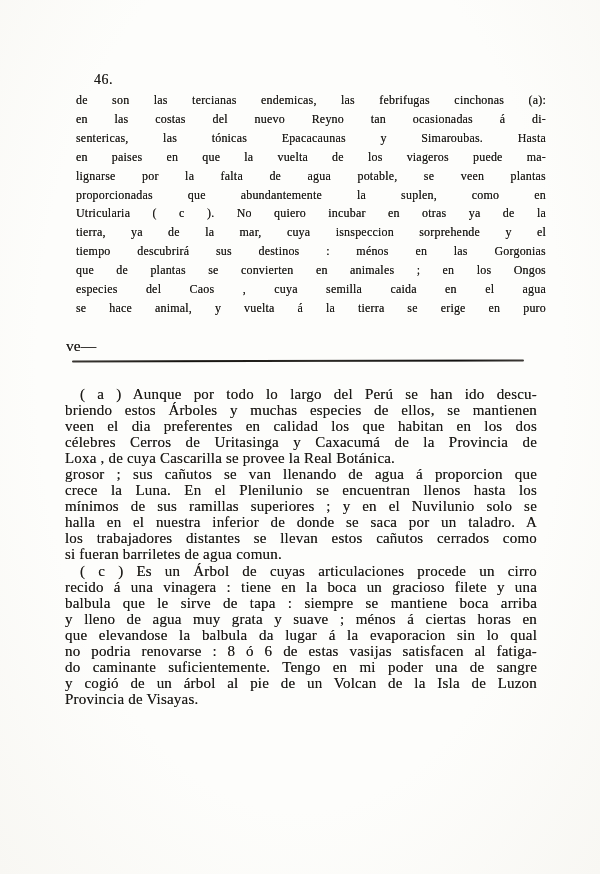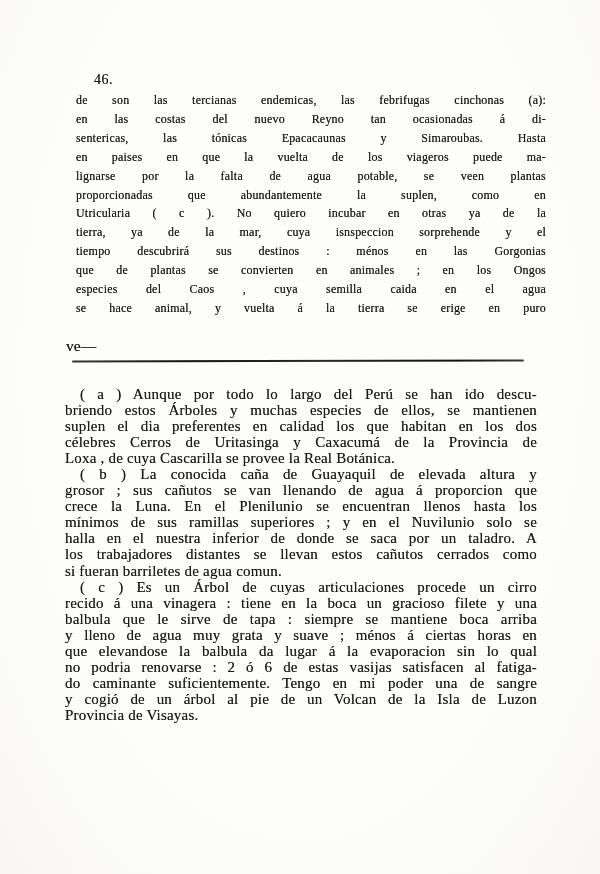--- a/index.html
+++ b/index.html
@@ -102,39 +102,38 @@
     </div>
 
   <div class="catchword-line">ve—</div>
 
   <div class="rule"></div>
 
   <div class="footnotes">
     <div>
         <div class="tline indent">( a )  Aunque por todo lo largo del Perú se han ido descu-</div>
         <div class="tline">briendo estos Árboles y muchas especies de ellos, se mantienen</div>
-        <div class="tline">suplen el dia preferentes en calidad los que habitan en los dos</div>
+        <div class="tline">veen el dia preferentes en calidad los que habitan en los dos</div>
         <div class="tline">célebres Cerros de Uritasinga y Caxacumá de la Provincia de</div>
         <div class="tline ragged">Loxa , de cuya Cascarilla se provee la Real Botánica.</div>
       </div>
     <div>
-        <div class="tline indent">( b )  La conocida caña de Guayaquil de elevada altura y</div>
         <div class="tline">grosor ; sus cañutos se van llenando de agua á proporcion que</div>
         <div class="tline">crece la Luna. En el Plenilunio se encuentran llenos hasta los</div>
         <div class="tline">mínimos de sus ramillas superiores ; y en el Nuvilunio solo se</div>
         <div class="tline">halla en el nuestra inferior de donde se saca por un taladro. A</div>
         <div class="tline">los trabajadores distantes se llevan estos cañutos cerrados como</div>
         <div class="tline ragged">si fueran barriletes de agua comun.</div>
       </div>
     <div>
         <div class="tline indent">( c )  Es un Árbol de cuyas articulaciones procede un cirro</div>
         <div class="tline">recido á una vinagera : tiene en la boca un gracioso filete y una</div>
         <div class="tline">balbula que le sirve de tapa : siempre se mantiene boca arriba</div>
         <div class="tline">y lleno de agua muy grata y suave ; ménos á ciertas horas en</div>
         <div class="tline">que elevandose la balbula da lugar á la evaporacion sin lo qual</div>
-        <div class="tline">no podria renovarse : 2 ó 6 de estas vasijas satisfacen al fatiga-</div>
+        <div class="tline">no podria renovarse : 8 ó 6 de estas vasijas satisfacen al fatiga-</div>
         <div class="tline">do caminante suficientemente. Tengo en mi poder una de sangre</div>
         <div class="tline">y cogió de un árbol al pie de un Volcan de la Isla de Luzon</div>
         <div class="tline ragged">Provincia de Visayas.</div>
       </div>
   </div>
 
 </div>
 
 </body></html>

